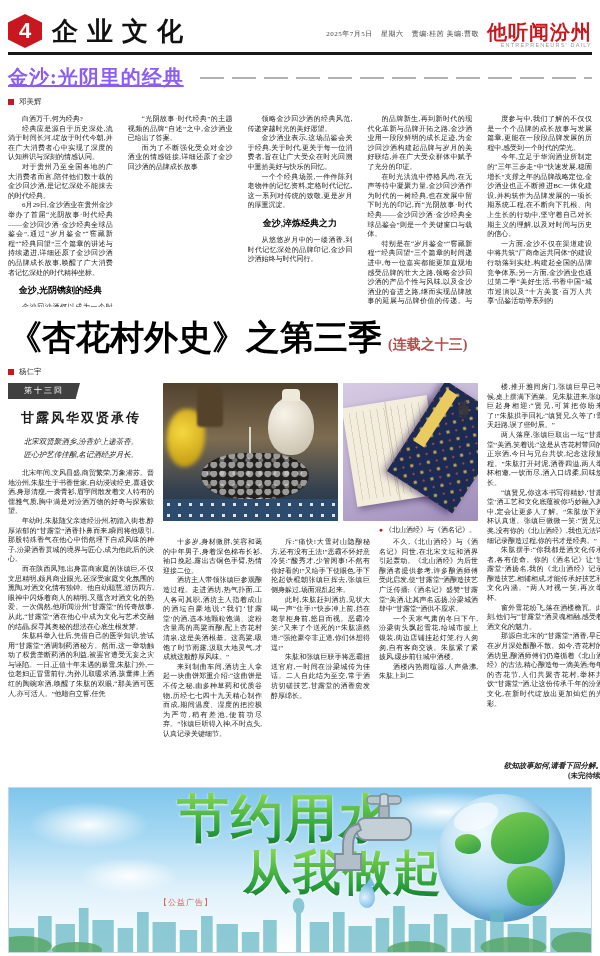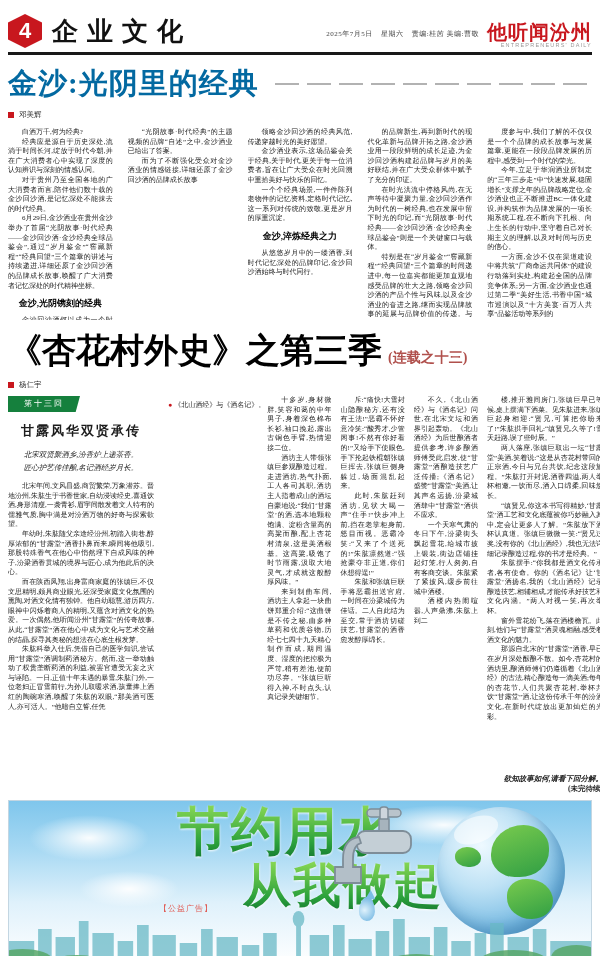--- a/index.html
+++ b/index.html
@@ -16,45 +16,45 @@
   .mast-right{margin-left:auto;display:flex;align-items:center;gap:8px;}
   .dateline{font-size:7px;color:#444;letter-spacing:.5px;white-space:nowrap;padding-bottom:2px;}
   .dateline span{margin-left:6px;}
   .logo-wrap{text-align:right;}
   .logo{color:#c8171e;font-weight:900;font-size:20px;letter-spacing:1px;font-family:"Liberation Serif",serif;line-height:20px;}
   .logo-en{font-size:5.5px;color:#999;letter-spacing:1.2px;font-family:"Liberation Sans",sans-serif;}
 
   
   .a1{margin-top:9px;}
   .a1-headrow{display:flex;align-items:center;}
-  .a1-head{font-size:29px;font-weight:900;letter-spacing:1px;color:#0369a1;white-space:nowrap;}
+  .a1-head{font-size:20px;font-weight:900;letter-spacing:1px;color:#8b5cf6;white-space:nowrap;text-decoration:underline;}
   .dashline{flex:1;height:2px;margin-left:16px;
             background:repeating-linear-gradient(90deg,#b2b2b2 0 24px,transparent 24px 32px);}
   .byline{display:flex;align-items:center;gap:5px;margin-top:6px;font-size:7.5px;color:#333;}
   .redsq{width:6px;height:6px;background:#c8171e;display:inline-block;}
   .a1-cols{display:flex;gap:15px;height:192px;margin-top:8px;}
   .col{flex:1;overflow:hidden;text-align:justify;}
   .colflow p,.para{font-size:7px;line-height:9.6px;margin:0;text-indent:2em;color:#222;}
   .subhead{font-size:9px;font-weight:bold;text-align:center;margin:6px 0;color:#000;}
   .subhead:empty{display:none;}
 
   
   .a2{margin-top:8px;}
   .a2-headrow{display:flex;align-items:baseline;gap:6px;}
   .a2-head{font-size:34px;font-weight:900;letter-spacing:0;color:#000;white-space:nowrap;}
   .a2-suffix{font-size:14px;color:#b0504c;font-weight:bold;}
   .a2-content{display:flex;gap:9px;height:398px;margin-top:6px;}
   .a2col1{width:146px;flex:none;display:flex;flex-direction:column;}
-  .chapter-badge{display:inline-block;background:#15803d;color:#fff;font-size:8px;padding:2px 16px 3px;
+  .chapter-badge{display:inline-block;background:#404040;color:#fff;font-size:8px;padding:2px 16px 3px;
                  letter-spacing:2px;font-family:"Liberation Sans",sans-serif;align-self:flex-start;
                  clip-path:polygon(0 0,100% 0,94% 100%,0 100%);}
   .chapter-title{font-size:13px;font-weight:900;text-align:center;letter-spacing:2px;margin:10px 0 8px;}
   .verse{text-align:center;font-size:7.5px;font-style:italic;line-height:13px;color:#222;margin-bottom:8px;}
   .a2col1text{flex:1;overflow:hidden;text-align:justify;}
-  .a2middle{width:315px;flex:none;display:flex;flex-direction:row;}
+  .a2middle{width:315px;flex:none;display:flex;flex-direction:column;}
   .photos{height:138px;display:flex;gap:5px;}
   .photo{position:relative;overflow:hidden;border-radius:1px;}
   .photo1{flex:1.3;background:linear-gradient(180deg,#51422f 0%,#7d6c50 40%,#33404f 78%,#263447 100%);}
   .photo2{flex:1;background:linear-gradient(160deg,#d6cbe4 0%,#bcaccf 55%,#9e8cba 100%);}
   .blob-flowers{position:absolute;left:4px;top:26px;width:38px;height:58px;background:radial-gradient(circle at 40% 40%,#f6d93f,#c9a117 75%);border-radius:55% 45% 60% 50%;filter:blur(2px);}
   .bronze{position:absolute;left:34px;top:2px;width:26px;height:42px;background:#55422a;border-radius:8px 8px 4px 4px;filter:blur(1px);}
   .jug{position:absolute;right:24px;top:14px;width:46px;height:58px;background:radial-gradient(circle at 35% 30%,#f7f3e8,#cdc5b2 80%);border-radius:50% 50% 46% 46%;}
   .jug:before{content:"";position:absolute;top:-8px;left:14px;width:18px;height:12px;background:#efe9da;border-radius:4px 4px 0 0;}
   .bowl{position:absolute;left:38px;bottom:22px;width:108px;height:46px;background:
         radial-gradient(circle at 42% 30%,rgba(255,255,255,.55) 0 3px,transparent 4px),
@@ -102,21 +102,21 @@
   .land{position:absolute;background:linear-gradient(160deg,#7acb4e,#2f9e44);filter:blur(.4px);}
   .land.a{left:54px;top:18px;width:58px;height:52px;border-radius:62% 48% 55% 45%;}
   .land.b{left:70px;top:72px;width:46px;height:40px;border-radius:45% 60% 50% 58%;}
   .land.c{left:18px;top:40px;width:26px;height:20px;border-radius:50% 60% 45% 55%;}
   .gloss{position:absolute;left:16px;top:10px;width:46px;height:26px;border-radius:50%;background:rgba(255,255,255,.55);transform:rotate(-20deg);}
   .faucet{position:absolute;right:168px;top:4px;}
   .drop{position:absolute;right:216px;top:96px;width:16px;height:24px;
         background:radial-gradient(circle at 35% 55%,#dff2fc,#58a8dc);
         border-radius:50% 50% 50% 50%/60% 60% 40% 40%;transform:rotate(2deg);}
   .drop:before{content:"";position:absolute;left:6px;top:-7px;border:5px solid transparent;border-bottom:9px solid #7bbde6;border-top:0;}
-  .psa-tag{position:absolute;left:150px;bottom:51px;font-size:8px;color:#e05c55;letter-spacing:1px;font-family:"Liberation Sans",sans-serif;}
+  .psa-tag{position:absolute;left:150px;bottom:44px;font-size:8px;color:#e05c55;letter-spacing:1px;font-family:"Liberation Sans",sans-serif;}
   .skyline{position:absolute;left:0;bottom:0;width:100%;height:58px;}
 </style>
 </head>
 <body>
 
 <div class="page">
 
   <div class="masthead">
     <div class="badge4">
       <span>4</span>

